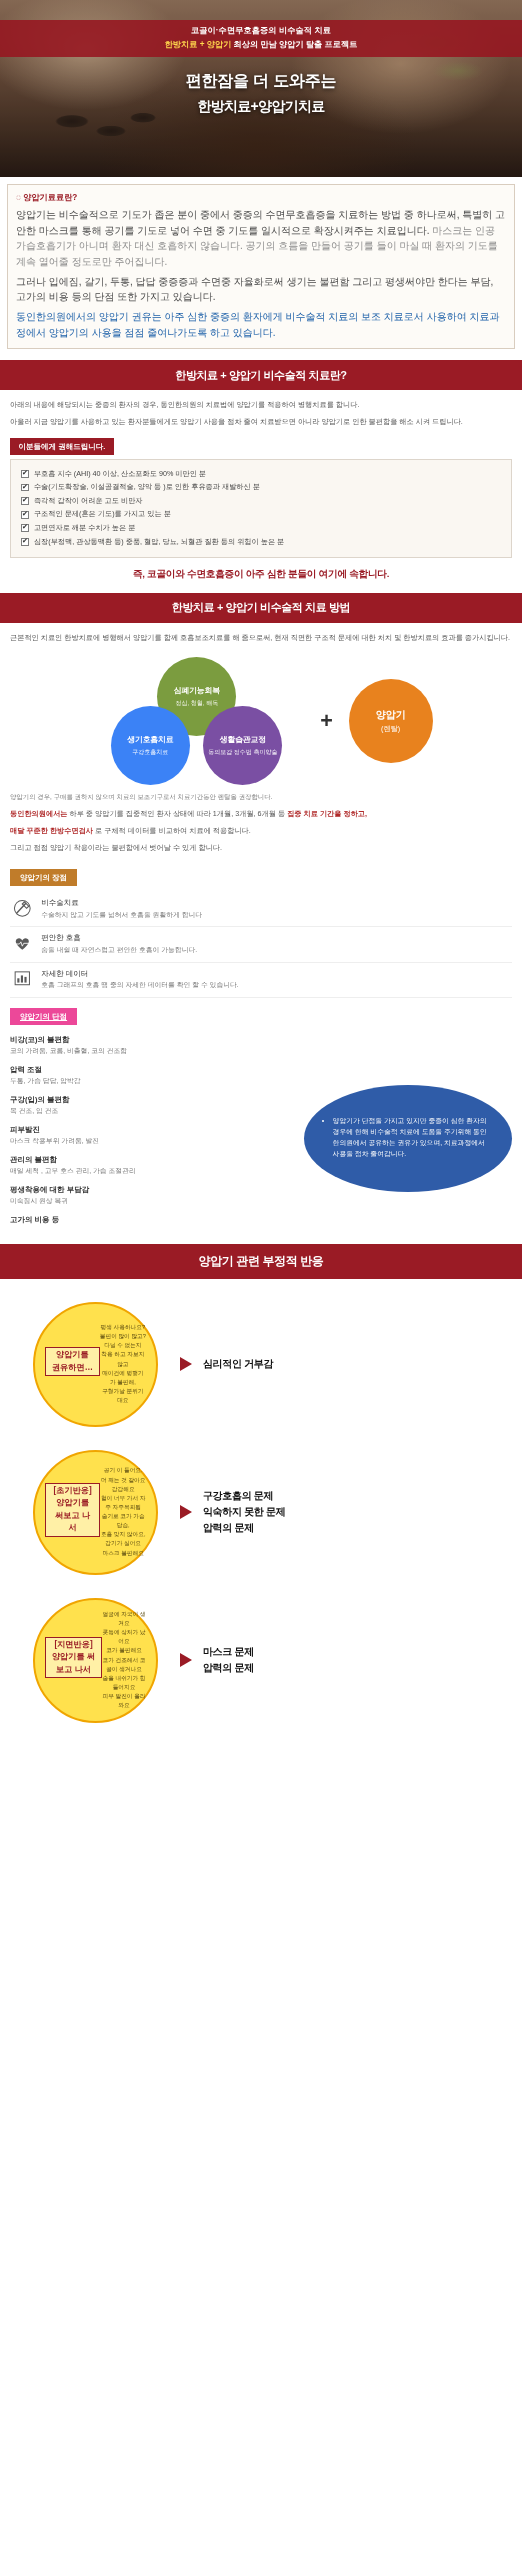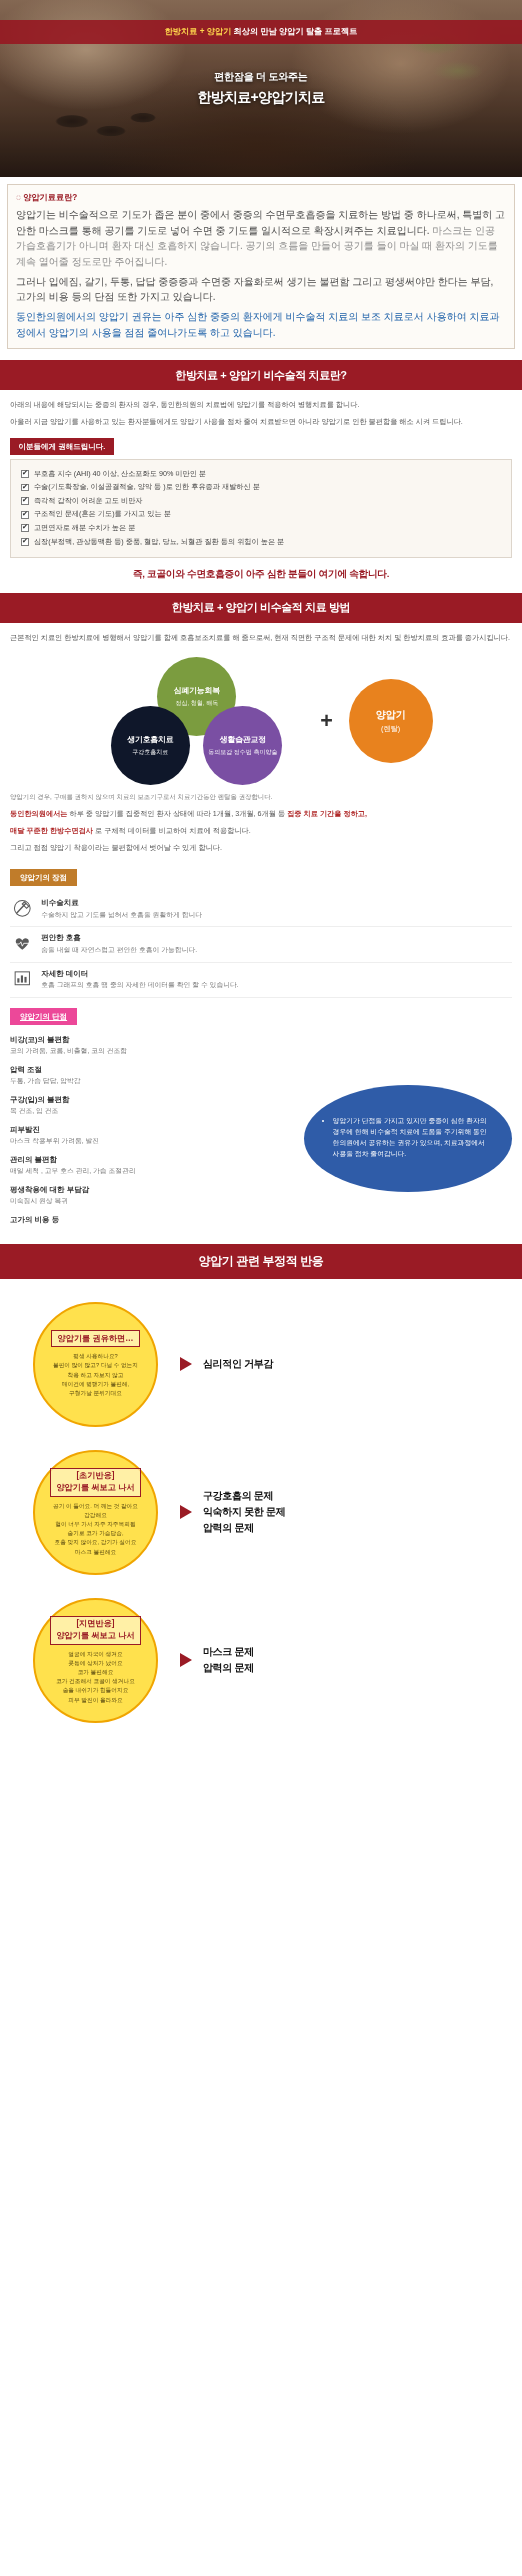--- a/index.html
+++ b/index.html
@@ -53,21 +53,21 @@
     color: #fff;
   }
   .hero-band .l1 { font-size: 8.2px; font-weight: bold; letter-spacing: 0.1px; }
   .hero-band .l2 { font-size: 8.2px; font-weight: bold; margin-top: 1.4px; }
   .hero-band .l2 .yellow { color: #ffd84d; }
 
   .hero-title-wrap {
     position: absolute; left: 0; top: 69px; width: 100%; text-align: center;
     text-shadow: 0 1.4px 4.3px rgba(0,0,0,.75);
   }
-  .hero-sub { color: #fff; font-size: 10px; font-weight: bold; letter-spacing: -0.2px; }
+  .hero-sub { color: #fff; font-size: 16px; font-weight: bold; letter-spacing: -0.2px; }
   .hero-main { color: #fff; font-size: 14px; font-weight: bold; margin-top: 2.9px; letter-spacing: -0.7px; }
 
   
   .notice {
     margin: 7.2px 7.2px 0;
     border: 0.7px solid #d9cdbf;
     background: #fdfbf7;
     padding: 6.4px 7.9px 7.9px;
   }
   .notice-title {
@@ -139,21 +139,21 @@
   .circ {
     position: absolute;
     border-radius: 50%;
     color: #fff;
     display: flex; flex-direction: column; align-items: center; justify-content: center;
     text-align: center;
   }
   .circ .t { font-size: 7.9px; font-weight: bold; letter-spacing: -0.2px; }
   .circ .s { font-size: 6px; margin-top: 2.1px; opacity: .95; line-height: 1.35; }
   .c-top { width: 79px; height: 79px; left: 68px; top: 0; background: #7b9c3f; }
-  .c-left { width: 79px; height: 79px; left: 21.5px; top: 49px; background: #0f172a; }
+  .c-left { width: 79px; height: 79px; left: 21.5px; top: 49px; background: #3b82f6; }
   .c-right { width: 79px; height: 79px; left: 114px; top: 49px; background: #7a4fa3; }
   .plus { font-size: 21.5px; color: #333; font-weight: bold; margin: 0 2.9px; }
   .cpap-circ {
     width: 84px; height: 84px; border-radius: 50%;
     background: #e8821e; color: #fff;
     display: flex; flex-direction: column; align-items: center; justify-content: center;
   }
   .cpap-circ .t { font-size: 10px; font-weight: bold; }
   .cpap-circ .s { font-size: 7.2px; margin-top: 2.1px; }
 
@@ -169,21 +169,21 @@
     margin: 10px 0 0 10px;
   }
   .sub-label.cons { background: #ec4899; text-decoration: underline; }
   .pros-list { margin: 5.7px 10px 0; }
   .pros-item { display: flex; align-items: flex-start; padding: 5px 0 6.4px; border-bottom: 0.7px solid #eee; }
   .pros-ico {
     flex: 0 0 auto; width: 24px; height: 21.5px; margin-right: 7.2px;
     display: flex; align-items: center; justify-content: center;
     color: #5a5a5a;
   }
-  .pros-txt .t { font-size: 7.5px; font-weight: bold; color: #333; }
+  .pros-txt .t { font-size: 7.5px; font-weight: normal; color: #333; }
   .pros-txt .d { font-size: 6.8px; color: #777; margin-top: 1.4px; line-height: 1.5; }
 
   .cons-wrap { position: relative; margin: 5.7px 10px 0; min-height: 179px; }
   .cons-list { width: 236px; }
   .cons-item { padding: 3.6px 0 4.3px; }
   .cons-item .t { font-size: 7.5px; font-weight: bold; color: #333; }
   .cons-item .d { font-size: 6.8px; color: #777; margin-top: 0.7px; }
   .cons-bubble {
     position: absolute; right: 0; top: 54px;
     width: 208px; height: 107px;
@@ -202,21 +202,21 @@
     text-align: center; font-size: 12px; font-weight: bold;
     padding: 7.9px 0 8.6px; letter-spacing: -0.4px;
   }
   .neg-block { padding: 13px 0 4.3px; }
   .neg-row { display: flex; align-items: center; padding: 10px 0 13px; }
   .neg-circle {
     flex: 0 0 auto; width: 125px; height: 125px; margin-left: 33px;
     border-radius: 50%;
     background: #ffe14d;
     border: 2.9px solid #f0a500;
-    display: flex; flex-direction: column; align-items: center; justify-content: center;
+    display: flex; flex-direction: row; align-items: center; justify-content: center;
     text-align: center; padding: 7.2px 10px;
   }
   .neg-circle .hd {
     font-size: 8.2px; font-weight: bold; color: #9a1b25;
     border: 0.7px solid #9a1b25; padding: 1.4px 5.7px; margin-bottom: 5px;
     background: rgba(255,255,255,0.5);
   }
   .neg-circle .bd { font-size: 5.7px; color: #5a4a10; line-height: 1.6; }
   .neg-arrow {
     flex: 0 0 auto; margin: 0 11.4px 0 21.5px;
@@ -235,20 +235,21 @@
 <div class="page">
 
   
   <div class="hero">
     <div class="hero-photo"></div>
     <div class="hero-stones"></div>
     <div class="hero-leaf"></div>
     <div class="hero-overlay"></div>
 
     <div class="hero-band">
+      <div class="l1">코골이·수면무호흡증의 비수술적 치료</div>
       <div class="l2">
         <span class="yellow">한방치료 + 양압기</span><span> 최상의 만남 양압기 탈출 프로젝트</span>
       </div>
     </div>
 
     <div class="hero-title-wrap">
       <div class="hero-sub">편한잠을 더 도와주는</div>
       <div class="hero-main">한방치료+양압기치료</div>
     </div>
   </div>

